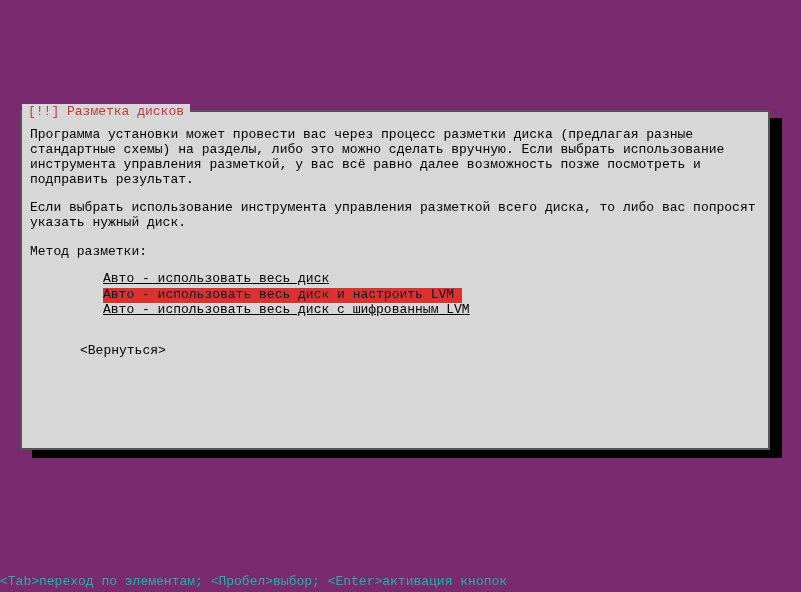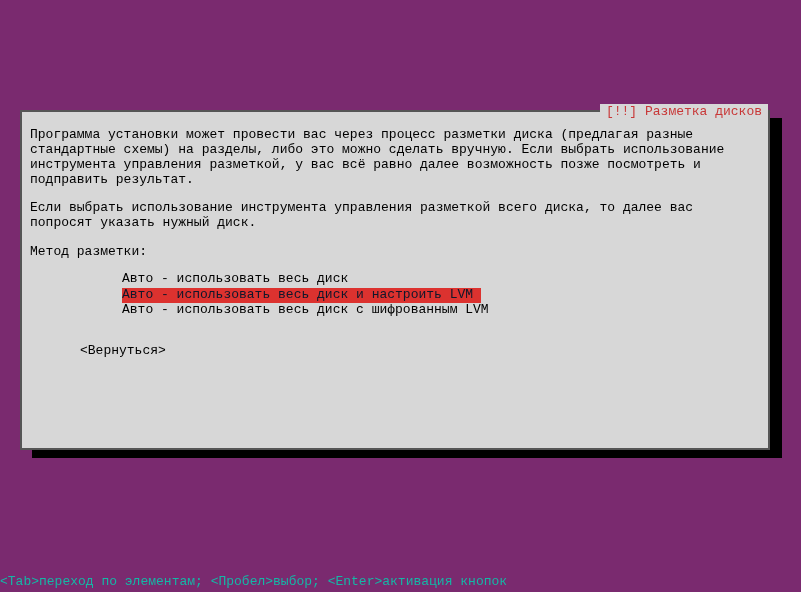--- a/index.html
+++ b/index.html
@@ -32,21 +32,21 @@
       height: 340px;
       background-color: #d7d7d7;
       border: 2px solid #555555;
       padding: 10px 8px;
     }
     .dialog-title-wrap {
       position: absolute;
       top: -8px;
       left: 0;
       right: 0;
-      text-align: right;
+      text-align: left;
     }
     .dialog-title {
       display: inline-block;
       background-color: #d7d7d7;
       color: #c83737;
       padding: 0 6px;
       font-weight: normal;
     }
     .dialog-body {
       color: #000000;
@@ -54,22 +54,23 @@
     }
     .para {
       margin-bottom: 13px;
       line-height: 1.15;
       white-space: pre-wrap;
     }
     .prompt {
       margin-bottom: 13px;
     }
     .options {
-      margin-left: 92px;
+      margin-left: 73px;
       margin-bottom: 26px;
+      text-decoration: underline;
     }
     .option {
       cursor: pointer;
       line-height: 1.15;
       white-space: pre;
     }
     .option.selected {
       background-color: #dc322f;
       color: #0f172a;
       padding-right: 8px;
@@ -93,21 +94,21 @@
 <body>
 
 <div class="dialog-shadow"></div>
 
 <div class="dialog">
   <div class="dialog-title-wrap">
     <span class="dialog-title">[!!] Разметка дисков</span>
   </div>
   <div class="dialog-body">
     <div class="para">Программа установки может провести вас через процесс разметки диска (предлагая разные стандартные схемы) на разделы, либо это можно сделать вручную. Если выбрать использование инструмента управления разметкой, у вас всё равно далее возможность позже посмотреть и подправить результат.</div>
-    <div class="para">Если выбрать использование инструмента управления разметкой всего диска, то далее вас попросят указать нужный диск.</div>
+    <div class="para">Если выбрать использование инструмента управления разметкой всего диска, то либо вас попросят указать нужный диск.</div>
     <div class="prompt">Метод разметки:</div>
     <div class="options">
       <div class="option">Авто - использовать весь диск</div>
       <div class="option selected">Авто - использовать весь диск и настроить LVM</div>
       <div class="option">Авто - использовать весь диск с шифрованным LVM</div>
     </div>
     <div class="back-button">&lt;Вернуться&gt;</div>
   </div>
 </div>
 

